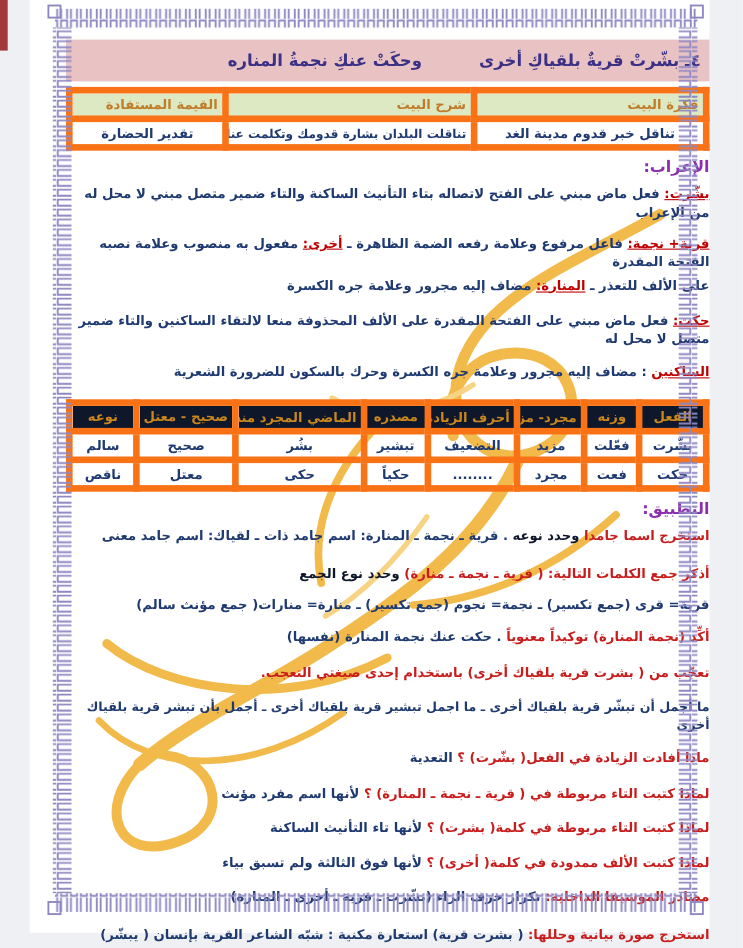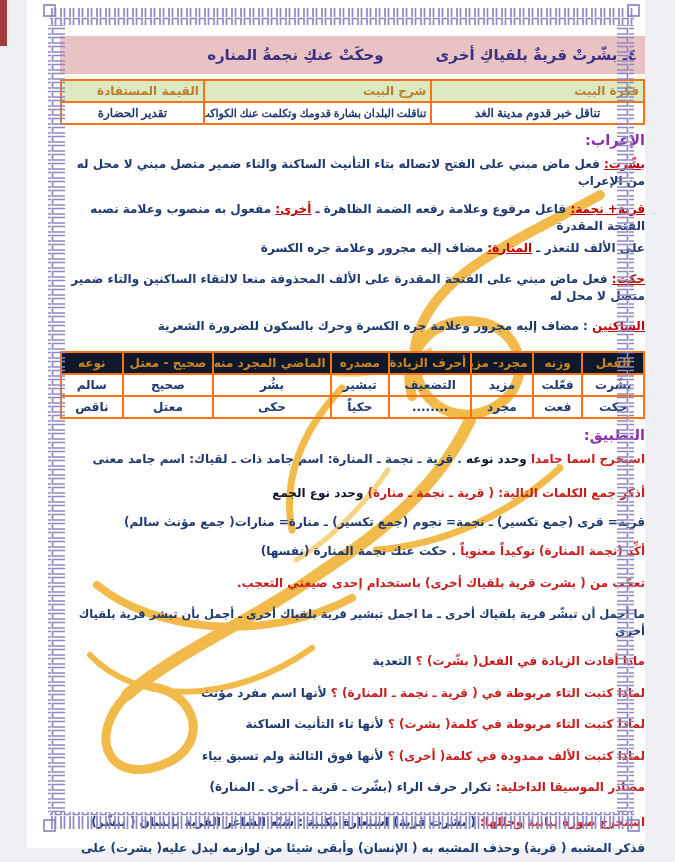--- a/index.html
+++ b/index.html
@@ -8,24 +8,24 @@
   .paper{position:absolute;left:27px;top:0;width:618px;height:848px;background:#ffffff;}
   .red-mark{position:absolute;left:0;top:0;width:7px;height:46px;background:#a23a3c;}
   .wm-svg,.border-svg{position:absolute;left:0;top:0;width:675px;height:862px;}
   .wm-svg{z-index:1;}
   .border-svg{z-index:6;pointer-events:none;}
   .content{position:absolute;right:30px;top:36px;width:585px;z-index:3;direction:rtl;color:#1f3a70;}
 
   .banner{height:38px;background:#e9c2c4;display:flex;align-items:center;gap:52px;
           padding:0 8px;color:#3a3086;font-weight:bold;font-size:15px;}
   table{border-collapse:collapse;width:100%;table-layout:fixed;}
-  th,td{border:2px solid #f97316;font-weight:bold;padding:1px 4px;white-space:nowrap;overflow:hidden;}
+  th,td{border:6px solid #f97316;font-weight:bold;padding:1px 4px;white-space:nowrap;overflow:hidden;}
   .t-meaning{margin-top:5px;font-size:12px;}
   .t-meaning th{background:#dce9c3;color:#bf7c2a;text-align:right;height:18px;}
-  .t-meaning td{color:#1f3a70;text-align:center;height:18px;background:transparent;font-family:Liberation Serif, serif;}
+  .t-meaning td{color:#1f3a70;text-align:center;height:18px;background:transparent;}
   .t-verbs{margin-top:16px;font-size:12px;}
   .t-verbs th{background:#0f172a;color:#c8861c;text-align:center;height:18px;}
   .t-verbs td{color:#1f3a70;text-align:center;height:18px;}
 
   .sec-h{color:#8c2faf;font-weight:bold;font-size:14.5px;text-align:right;margin:7px 0 0 0;}
   .line{font-size:12px;font-weight:bold;text-align:right;line-height:1.45;}
   .center{text-align:right;}
   .kw{color:#c00000;text-decoration:underline;}
   .red{color:#c81d1d;}
   .maroon{color:#0f172a;}

